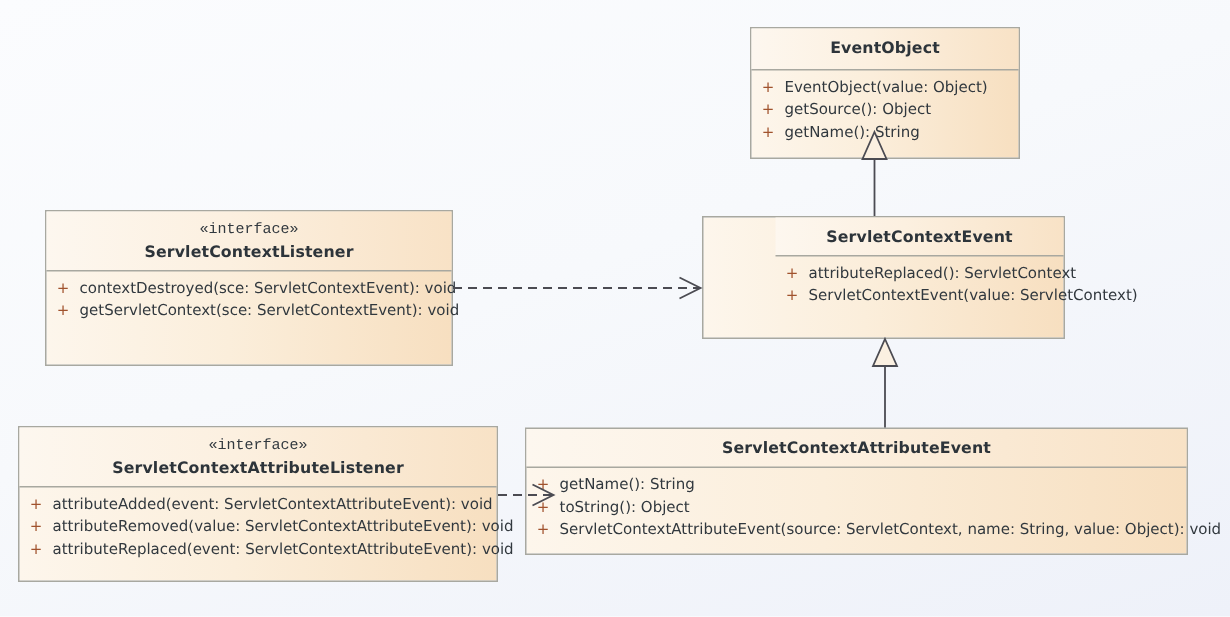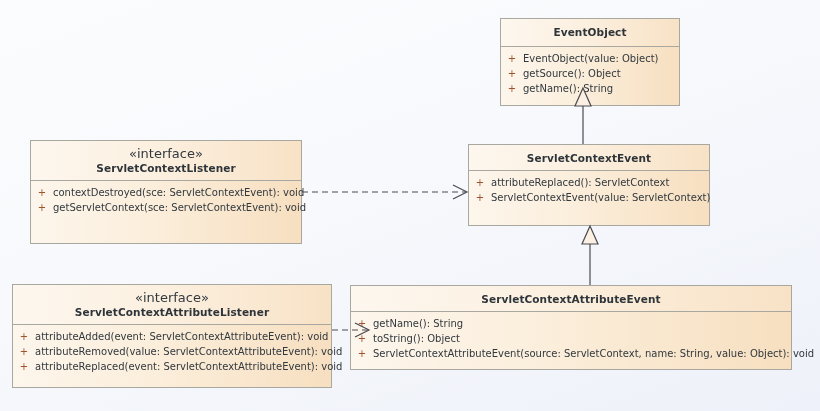--- a/index.html
+++ b/index.html
@@ -31,24 +31,25 @@
   }
   .uml-head {
     box-sizing: border-box;
     border-bottom: 1px solid #a8a8a0;
     text-align: center;
     padding: 6px 4px 7px 4px;
     background: linear-gradient(to right, #fdf7ef 0%, #fcf0e0 45%, #f8e2c6 100%);
   }
   .uml-stereotype {
     display: block;
-    font-size: 13px;
+    font-size: 10px;
     line-height: 14px;
     font-weight: normal;
     color: #32393f;
+    font-family: Liberation Mono, monospace;
   }
   .uml-name {
     display: block;
     font-size: 10.5px;
     line-height: 14px;
     font-weight: bold;
     color: #2d343a;
     letter-spacing: 0.1px;
   }
   .uml-body {
@@ -140,21 +141,21 @@
         <span class="uml-vis">+</span>
         <span class="uml-sig">contextDestroyed(sce: ServletContextEvent): void</span>
       </div>
       <div class="uml-member">
         <span class="uml-vis">+</span>
         <span class="uml-sig">getServletContext(sce: ServletContextEvent): void</span>
       </div>
     </div>
   </div>
 
-  <div class="uml-class" style="left:468px; top:144px; width:242px; height:82px;">
+  <div class="uml-class" style="left:468px; top:144px; width:242px; height:82px;padding-left:48px;">
     <div class="uml-head" style="height:26px;">
       <span class="uml-name">ServletContextEvent</span>
     </div>
     <div class="uml-body">
       <div class="uml-member">
         <span class="uml-vis">+</span>
         <span class="uml-sig">attributeReplaced(): ServletContext</span>
       </div>
       <div class="uml-member">
         <span class="uml-vis">+</span>

